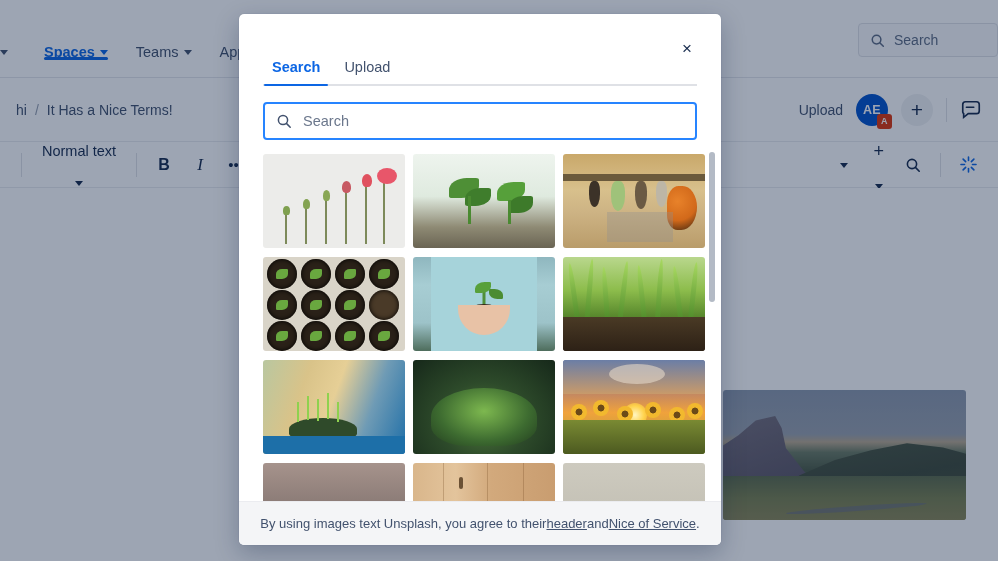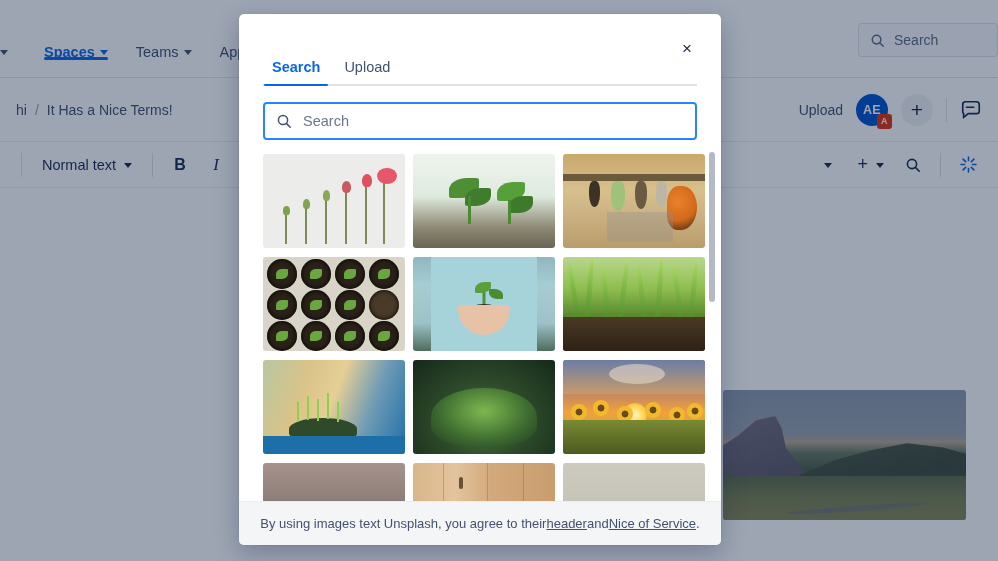--- a/index.html
+++ b/index.html
@@ -70,22 +70,22 @@
   .vdiv { width: 1px; height: 24px; background: #dfe1e6; }
 
   .toolbar {
     position: absolute; left: 0; top: 142px; width: 998px; height: 46px;
     background: #fff; border-bottom: 1px solid #e9ebee;
     display: flex; align-items: center; justify-content: space-between;
     padding: 0 14px;
   }
   .tb-left, .tb-right { display: flex; align-items: center; gap: 4px; }
   .tb-sel {
-    display: flex; align-items: center; gap: 8px; padding: 5px 9px;
-    font-size: 14.5px; color: #172b4d; border-radius: 3px; cursor: pointer;
+    display: flex; align-items: center; gap: 20px; padding: 5px 9px;
+    font-size: 14.5px; color: #172b4d; border-radius: 3px; cursor: pointer; flex-direction: column;
   }
   .tb-btn {
     width: 32px; height: 32px; display: flex; align-items: center; justify-content: center;
     font-size: 15px; color: #172b4d; border-radius: 3px; cursor: pointer;
   }
   .tb-btn.bold { font-weight: 700; font-size: 16px; }
   .tb-btn.ital { font-style: italic; font-family: "Liberation Serif", serif; font-size: 17px; }
   .tb-div { width: 1px; height: 24px; background: #dfe1e6; margin: 0 7px; }
 
   .canvas { position: absolute; left: 0; top: 188px; width: 998px; height: 373px; background: #fff; }

